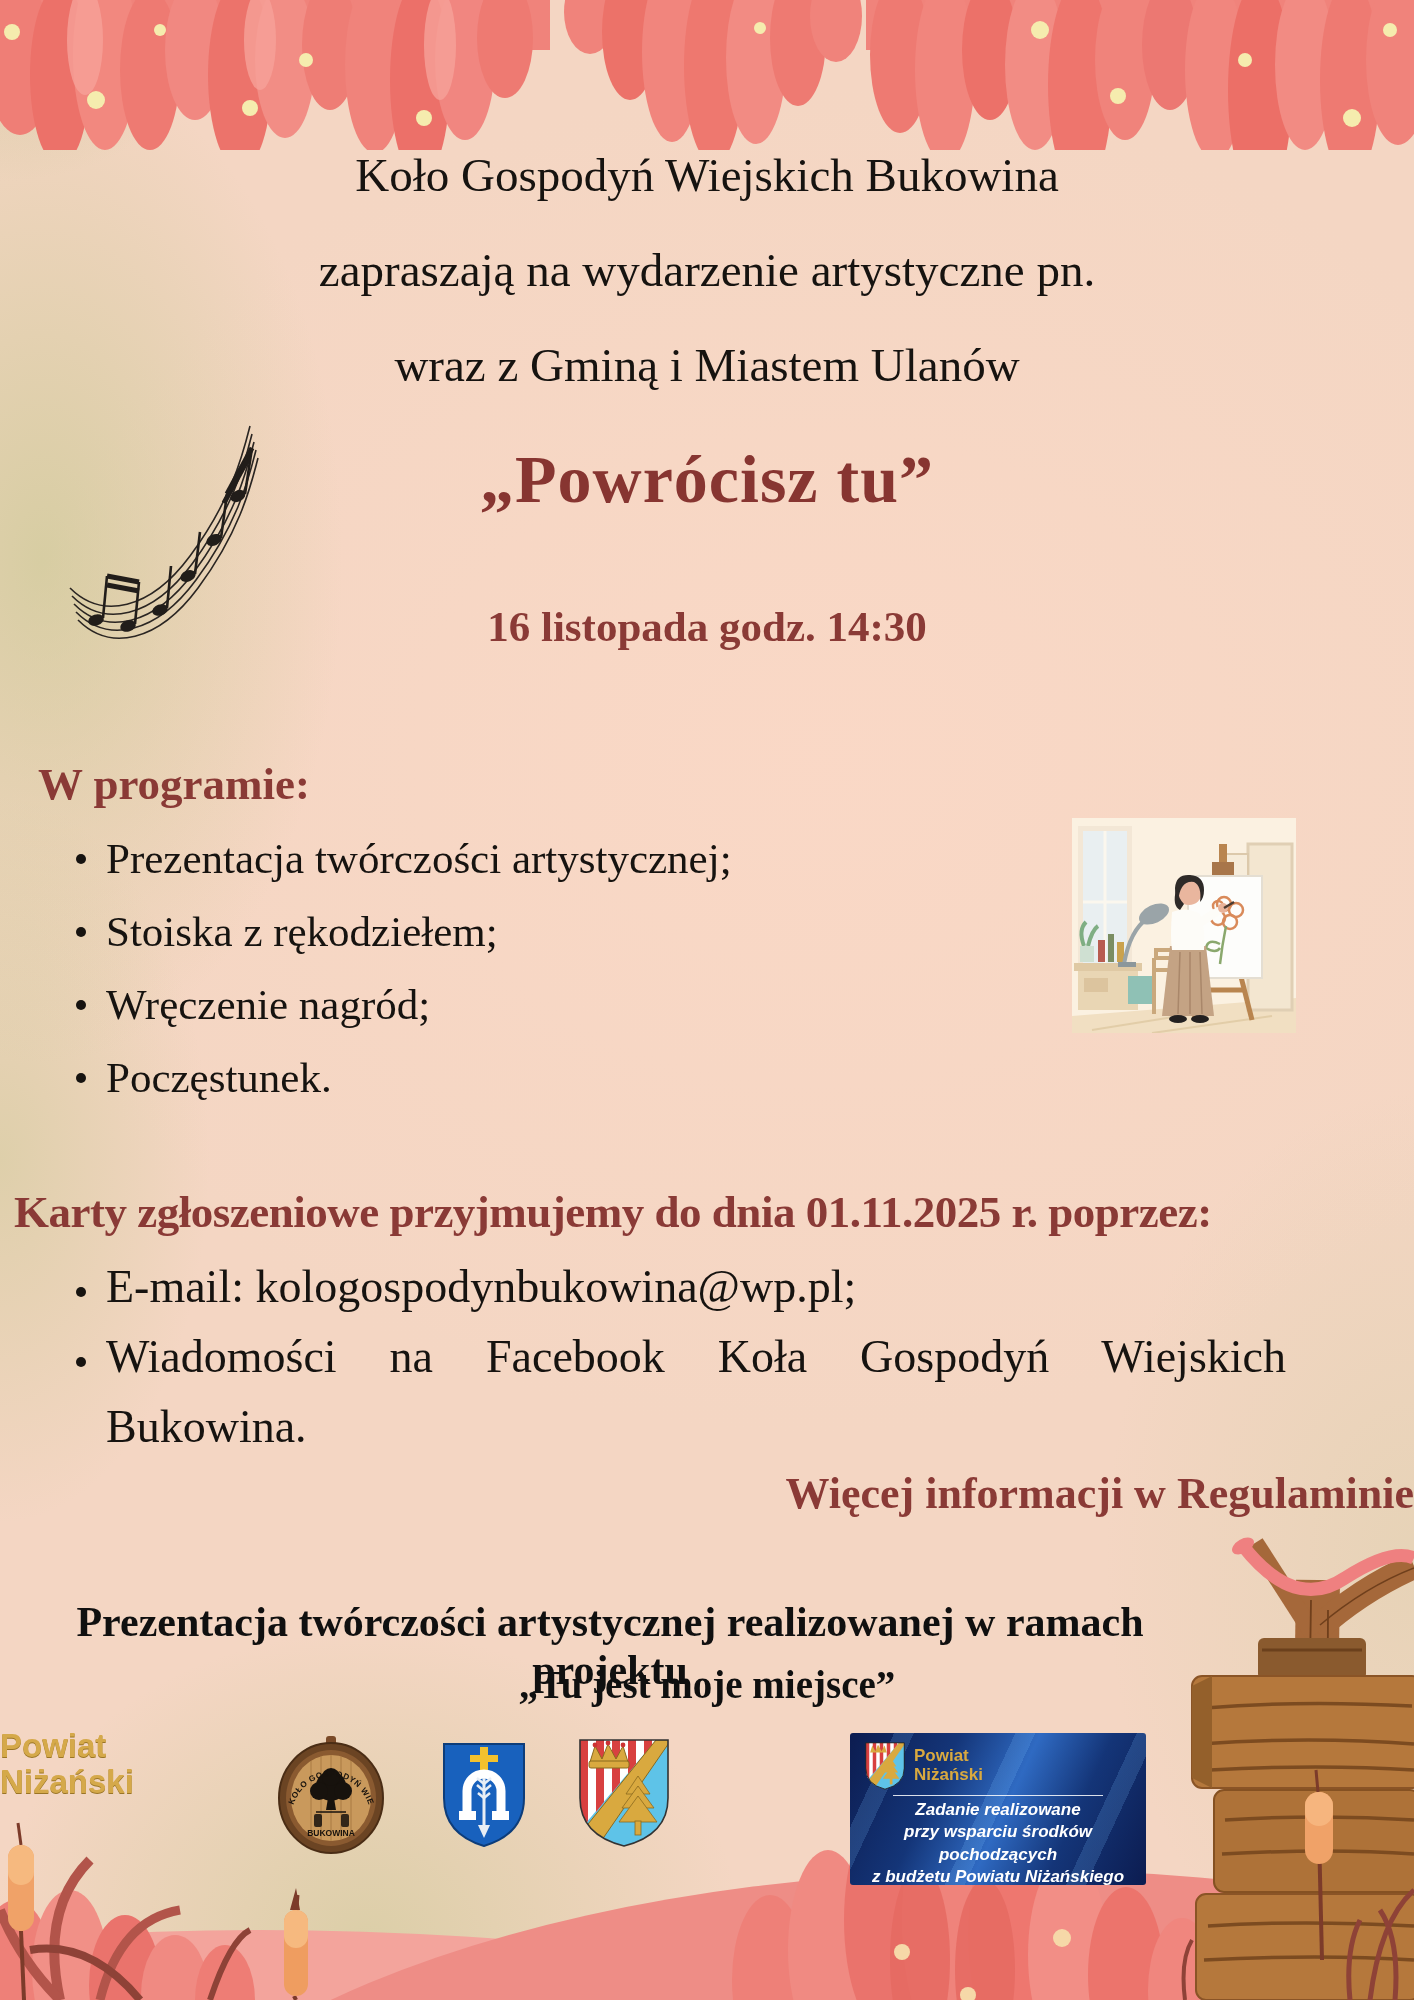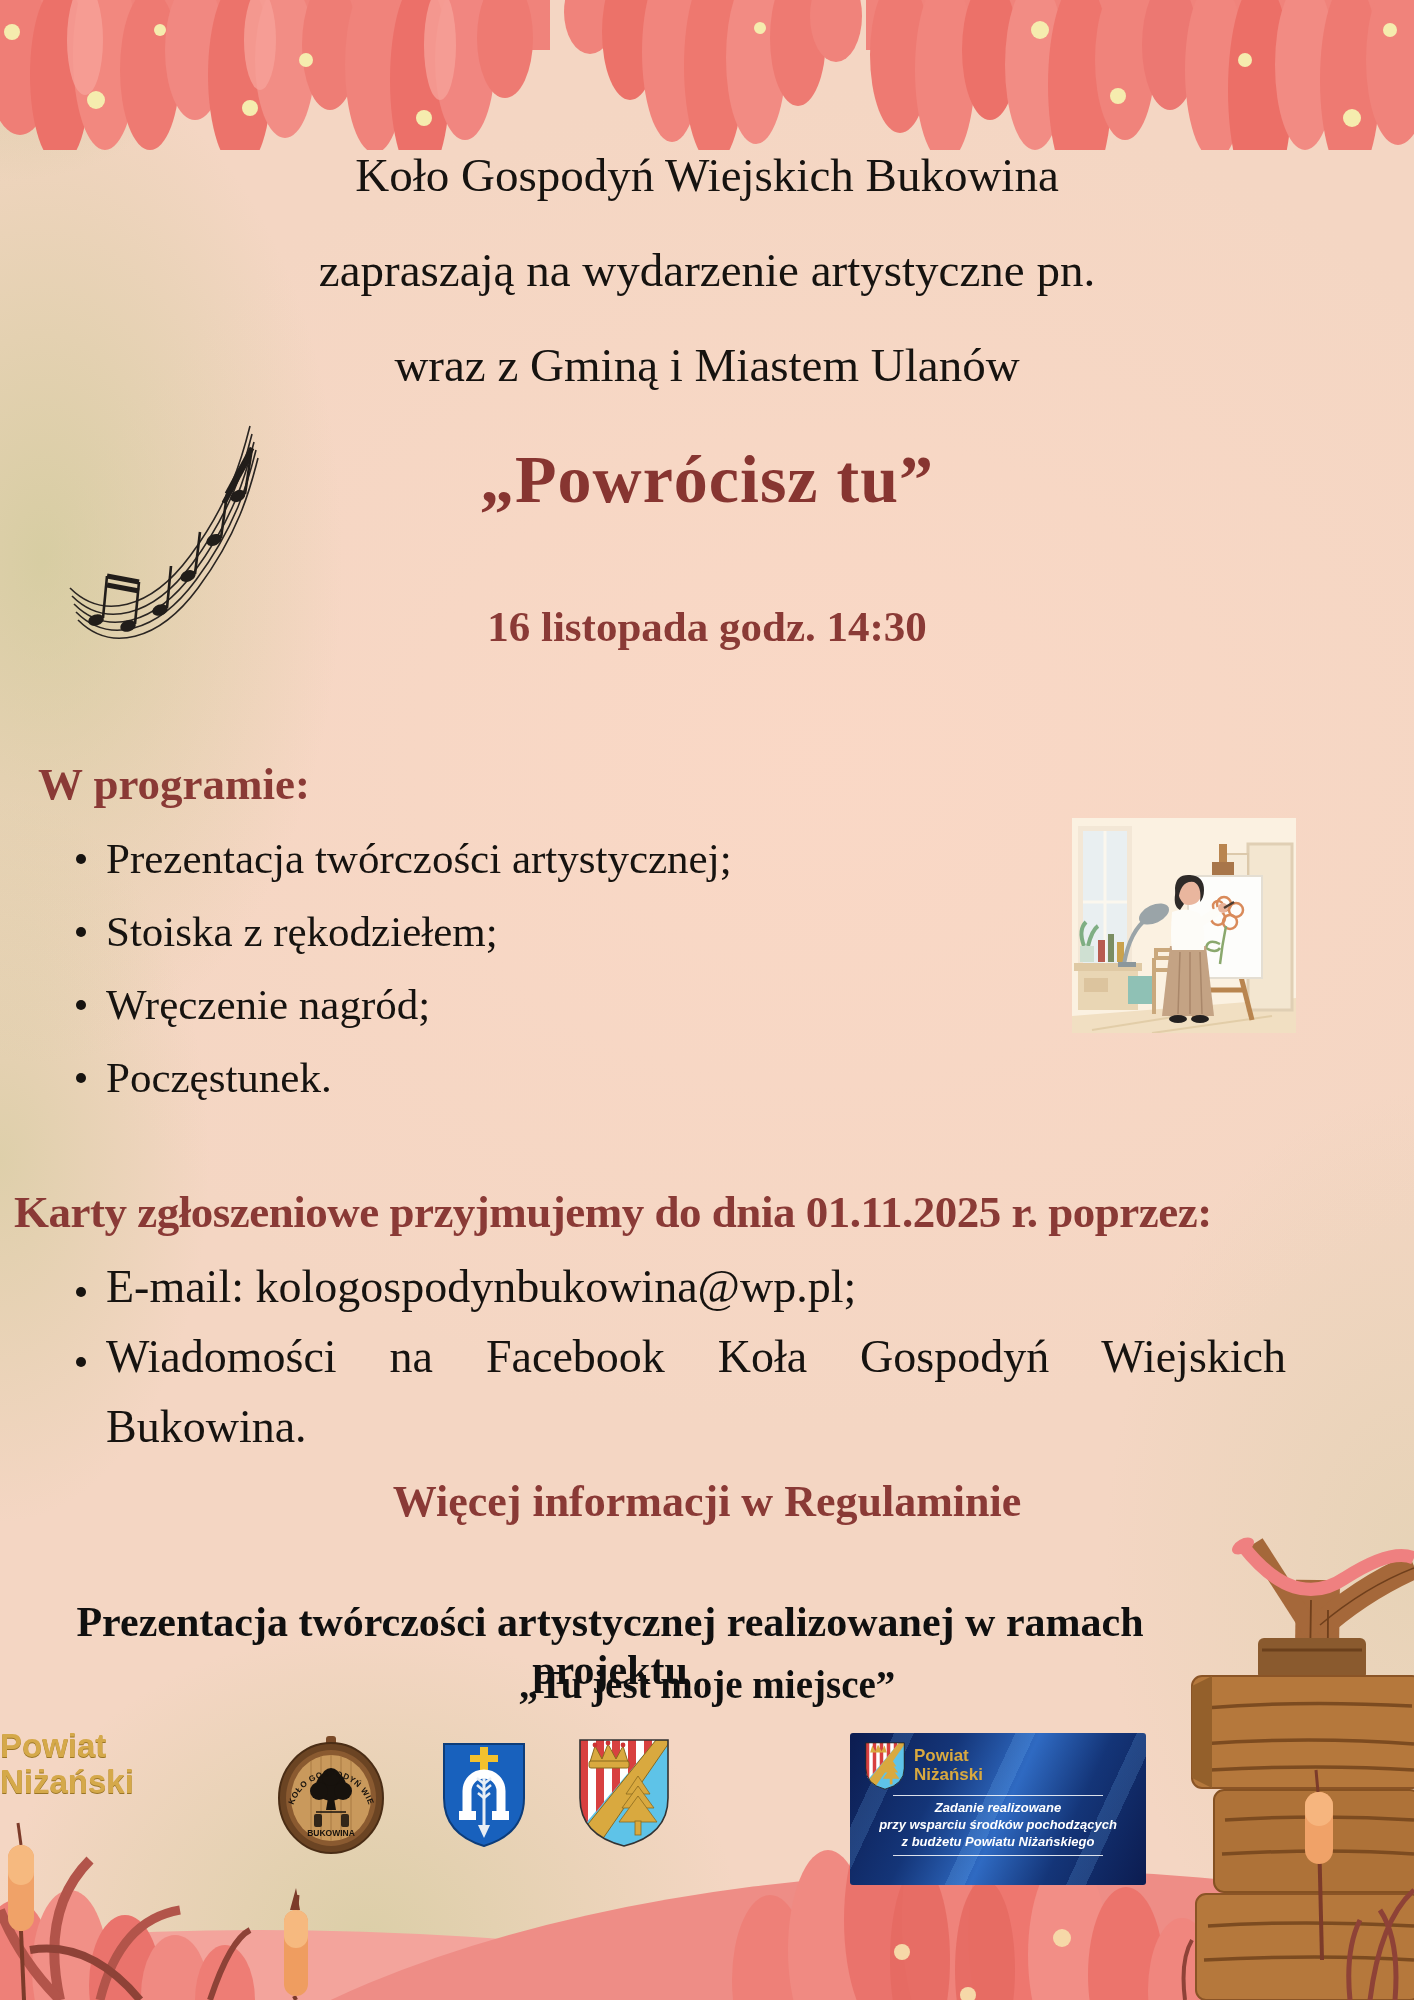--- a/index.html
+++ b/index.html
@@ -52,22 +52,22 @@
     font-size:46px;color:#161310;
   }
   .submissions-list li{position:relative;padding-left:44px;line-height:70px;}
   .submissions-list li.justify{text-align:justify;width:1180px;}
   .bullet{
     position:absolute;left:14px;top:50%;margin-top:-5px;width:10px;height:10px;border-radius:50%;
     background:#161310;display:inline-block;
   }
   .submissions-list .bullet{top:35px;margin-top:0;}
   .more-info{
-    top:1468px;left:0;width:1414px;text-align:center;z-index:6;
-    font-size:44px;font-weight:bold;color:#8a3a36;margin-top:8px;
+    top:1468px;left:0;width:1414px;text-align:right;z-index:6;
+    font-size:44px;font-weight:bold;color:#8a3a36;
   }
   .project-line1{
     top:1598px;left:0;width:1220px;text-align:center;z-index:6;
     font-size:42px;font-weight:bold;color:#101010;
   }
   .project-line2{
     top:1662px;left:0;width:1414px;text-align:center;z-index:6;
     font-size:39px;font-weight:bold;color:#101010;
   }
   
@@ -85,21 +85,21 @@
   .funding-banner{
     left:850px;top:5px;width:296px;height:152px;border-radius:3px;overflow:hidden;
     background:
       repeating-linear-gradient(115deg, rgba(255,255,255,0) 0 40px, rgba(120,190,255,0.18) 40px 58px, rgba(255,255,255,0) 58px 110px),
       linear-gradient(115deg,#0c1c50 0%,#143578 30%,#2f6ac2 52%,#143578 72%,#0c1c50 100%);
     color:#fff;font-family:"Liberation Sans", sans-serif;
   }
   .banner-top{display:flex;align-items:center;gap:8px;padding:8px 0 2px 14px;}
   .banner-org{font-weight:bold;font-size:17px;line-height:1.1;color:#d9a93f;}
   .banner-rule{height:1px;background:rgba(255,255,255,.85);margin:2px auto 3px;width:210px;}
-  .banner-body{font-size:13px;font-style:italic;font-weight:bold;text-align:center;line-height:1.32;}
+  .banner-body{font-size:17px;font-style:italic;font-weight:bold;text-align:center;line-height:1.32;}
   
   .garland{top:0;left:0;z-index:2;}
   .music{top:424px;left:66px;z-index:3;}
   .painting-scene{top:818px;left:1072px;z-index:3;}
   .bottom-decor{left:0;top:1440px;z-index:3;}
 </style>
 </head>
 <body>
 
 <div class="poster">

